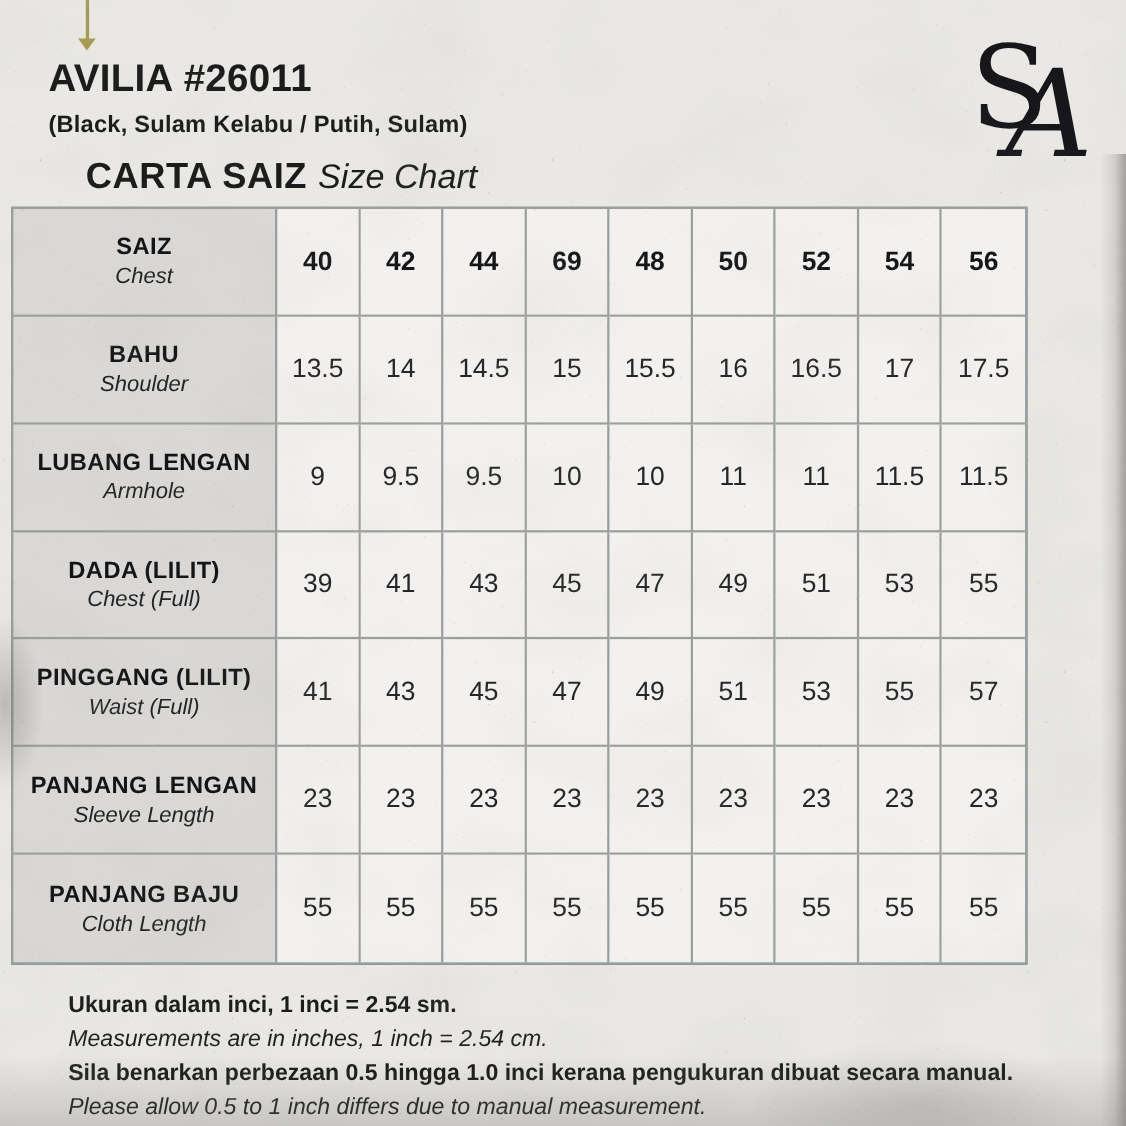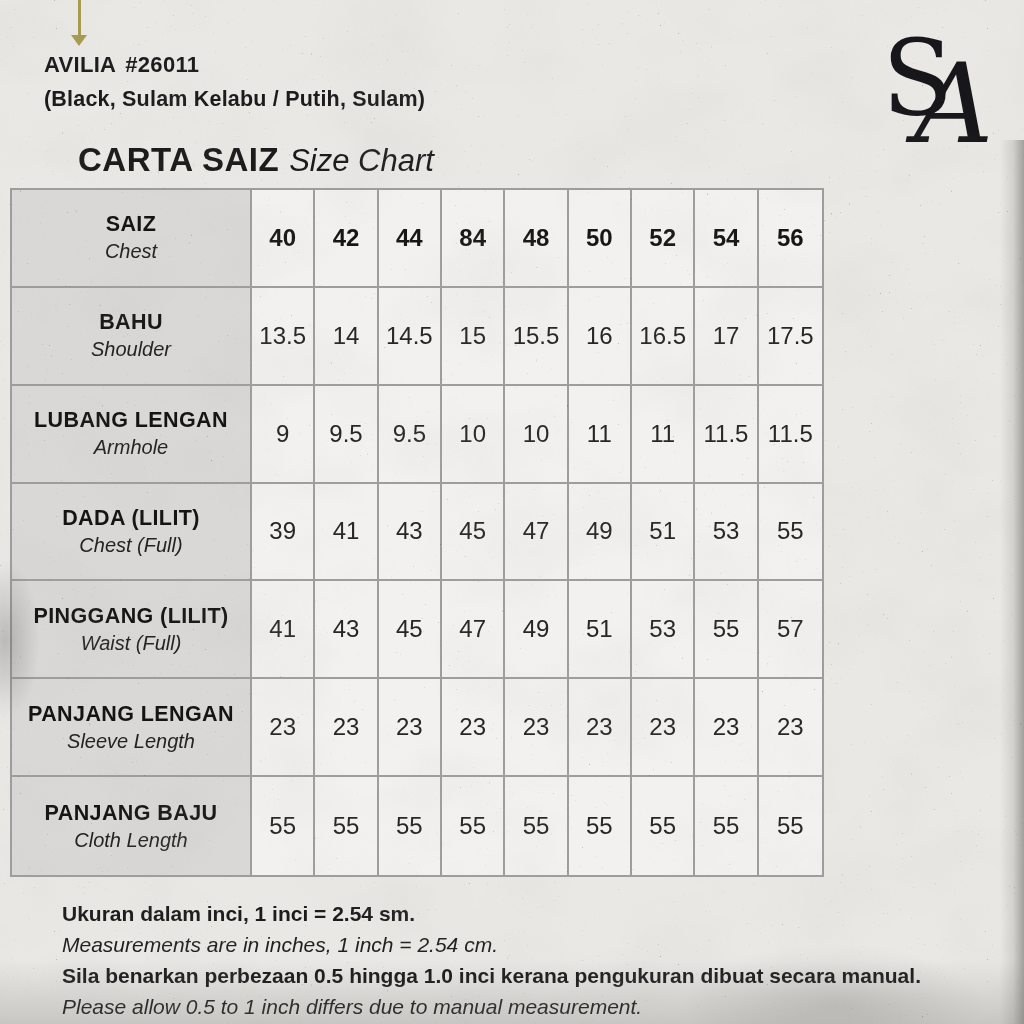--- a/index.html
+++ b/index.html
@@ -19,36 +19,36 @@
     background:radial-gradient(closest-side, rgba(92,90,86,.18), rgba(92,90,86,0));}
 
   
   .arrow{position:absolute;left:70px;top:0;width:18px;height:48px;z-index:2;}
   .arrow-line{position:absolute;left:7.5px;top:0;width:3px;height:36px;background:#a69b4f;}
   .arrow-head{position:absolute;left:1px;top:35px;width:0;height:0;
     border-left:8px solid transparent;border-right:8px solid transparent;border-top:11px solid #a69b4f;}
 
   
   .hdr{position:absolute;left:44px;top:52px;z-index:2;}
-  .pname{font-size:22px;letter-spacing:.3px;}
+  .pname{font-size:35px;letter-spacing:.3px;}
   .pname .nm{font-weight:800;}
   .pname .cd{font-weight:600;margin-left:9px;}
   .variant{margin-top:9px;font-size:21.5px;font-weight:600;letter-spacing:.2px;}
   .title{position:absolute;left:78px;top:141px;z-index:2;white-space:nowrap;}
   .t-my{font-weight:800;font-size:33px;letter-spacing:.5px;}
   .t-en{font-style:italic;font-weight:500;font-size:31px;margin-left:10px;}
 
   
   .logo{position:absolute;left:868px;top:18px;z-index:2;}
   .logo text{fill:#17161a;}
   .lS{font-family:"DejaVu Serif", serif;font-size:104px;}
   .lA{font-family:"DejaVu Serif", serif;font-style:italic;font-size:110px;}
 
   
-  .size-table{position:absolute;left:10px;top:188px;width:814px;height:689px;z-index:2;
+  .size-table{position:absolute;left:10px;top:188px;width:924px;height:689px;z-index:2;
     display:grid;grid-template-columns:240px repeat(9,1fr);grid-template-rows:repeat(7,1fr);
     border:2px solid #9d9d9b;box-sizing:border-box;background:#0f766e;}
   .c{border-right:2px solid #9d9d9b;border-bottom:2px solid #9d9d9b;box-sizing:border-box;
     display:flex;align-items:center;justify-content:center;}
   .c:nth-child(10n){border-right:none;}
   .c:nth-last-child(-n+10){border-bottom:none;}
   .lab{background:#d9d8d6;flex-direction:column;}
   .lab .my{font-weight:700;font-size:21.5px;letter-spacing:.4px;color:#141414;}
   .lab .en{font-style:italic;font-size:20px;font-weight:400;margin-top:3px;color:#232323;}
   .val{background:#f2f1ef;font-size:24px;color:#262626;}
@@ -87,21 +87,21 @@
   </svg>
 
   <div class="size-table" id="size-table">
       <div class="c lab">
         <div class="my">SAIZ</div>
         <div class="en">Chest</div>
       </div>
       <div class="c val hval">40</div>
       <div class="c val hval">42</div>
       <div class="c val hval">44</div>
-      <div class="c val hval">84</div>
+      <div class="c val hval">69</div>
       <div class="c val hval">48</div>
       <div class="c val hval">50</div>
       <div class="c val hval">52</div>
       <div class="c val hval">54</div>
       <div class="c val hval">56</div>
       <div class="c lab">
         <div class="my">BAHU</div>
         <div class="en">Shoulder</div>
       </div>
       <div class="c val">13.5</div>

